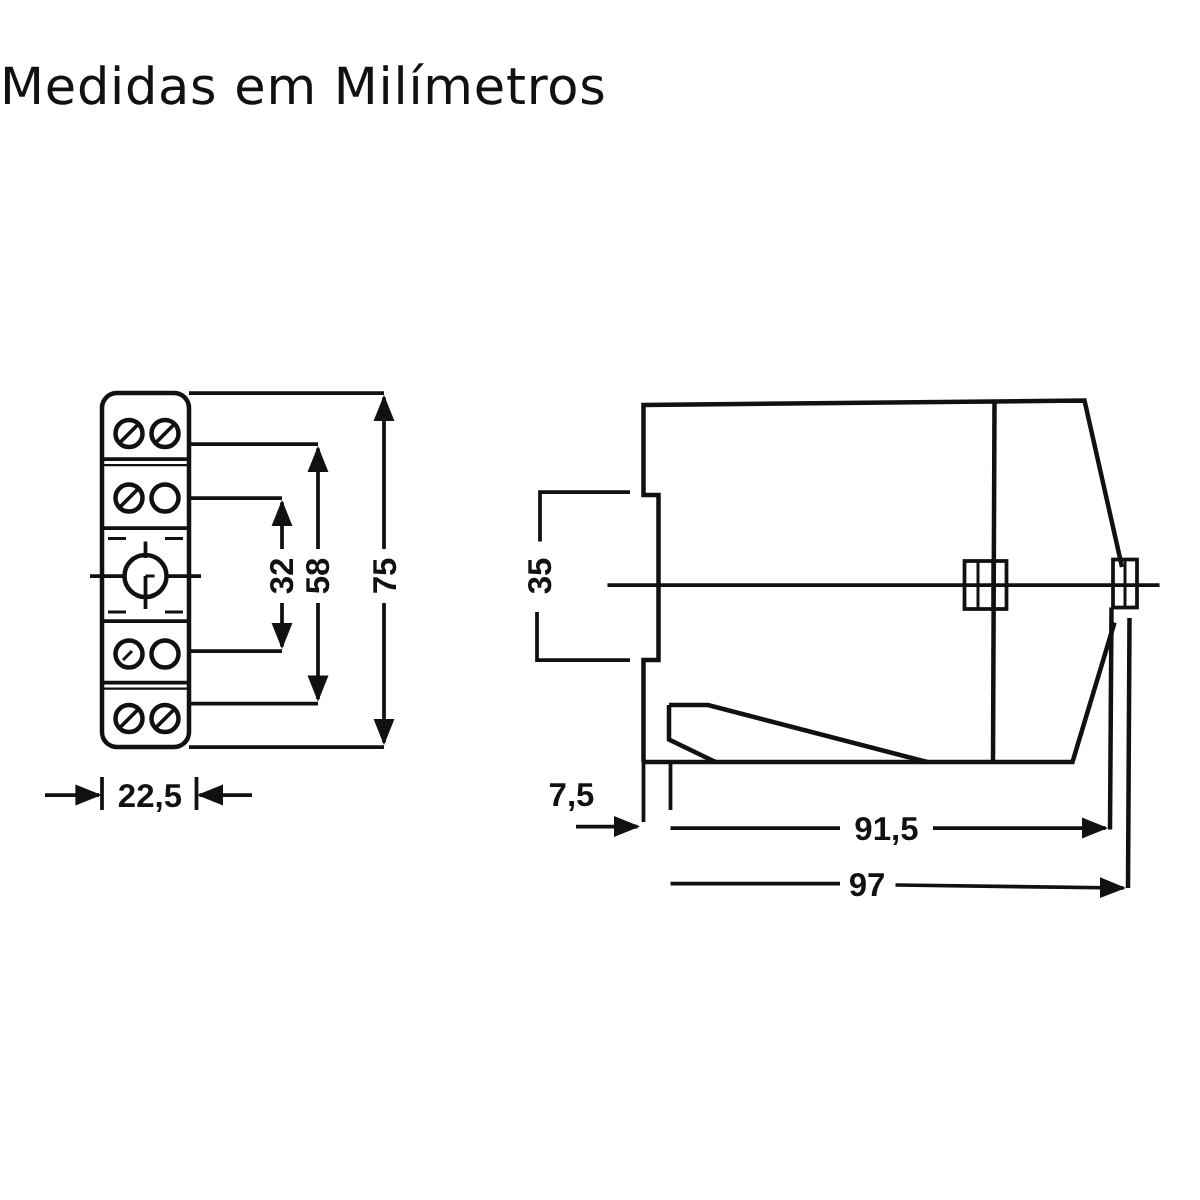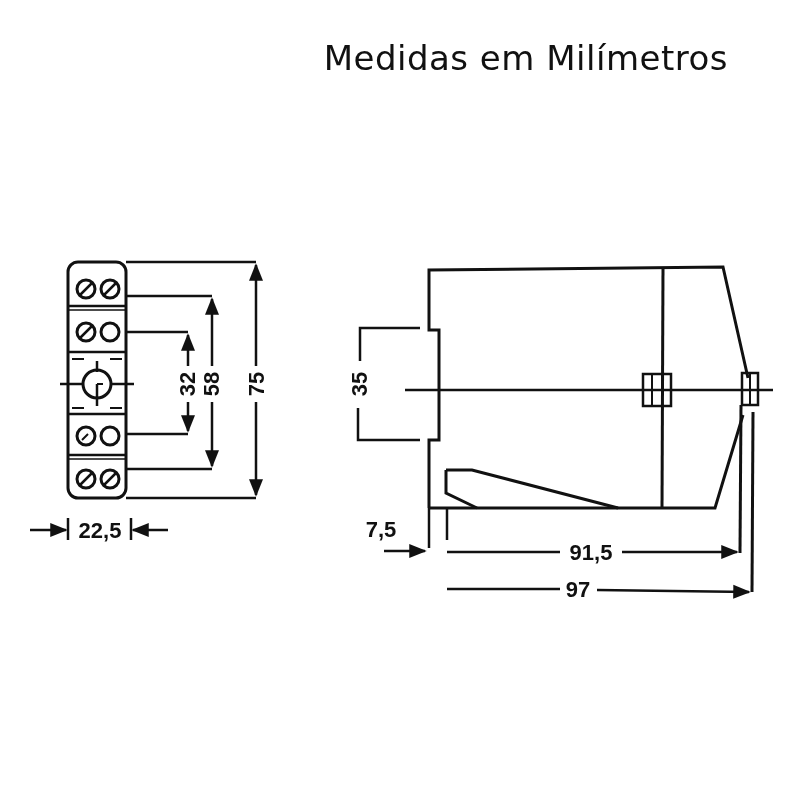--- a/index.html
+++ b/index.html
@@ -1,18 +1,18 @@
 <!DOCTYPE html>
 <html><head>
 <meta charset="utf-8">
 <style>
   html, body { margin: 0; padding: 0; background: #ffffff; }
   body { width: 800px; height: 800px; position: relative; overflow: hidden; }
   .title {
-    position: absolute; left: 0; top: 38px; width: 728px; text-align: right;
+    position: absolute; left: 0; top: 38px; width: 728px; text-align: left;
     font-family: "DejaVu Sans", sans-serif; font-size: 34px; color: #111111;
     letter-spacing: 0.5px;
   }
   svg.drawing { position: absolute; left: 0; top: 0; }
   .dimtext { font-family: "Liberation Sans", sans-serif; font-weight: bold; fill: #111111; }
 </style>
 </head>
 <body>
 
 <div class="title">Medidas em Milímetros</div>

